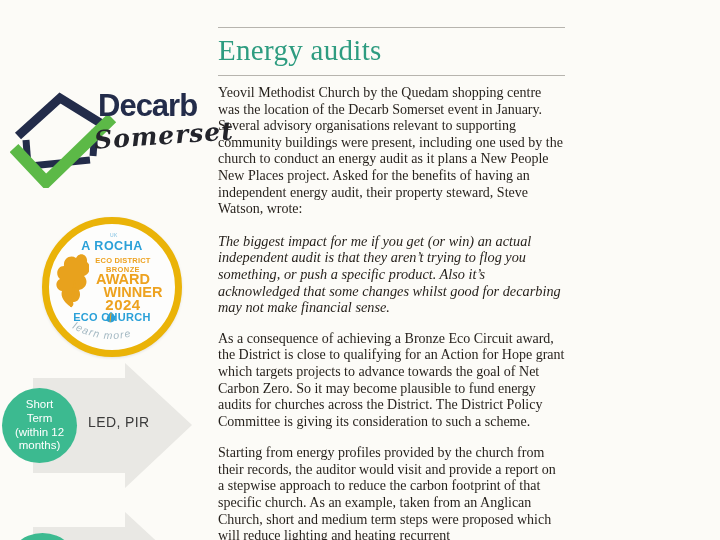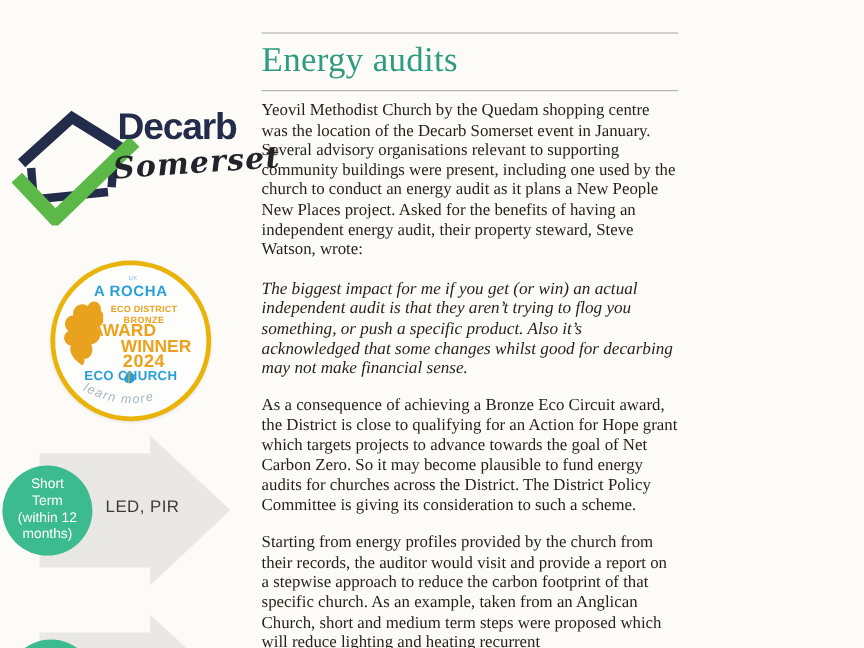--- a/index.html
+++ b/index.html
@@ -53,32 +53,32 @@
   }
   .logo-tagline{
     position:absolute;left:14px;top:73px;
     font-family:"Liberation Sans", sans-serif;
     font-size:15px;color:#2a3350;
   }
 
   
   .badge{
     position:absolute;left:42px;top:217px;width:126px;height:126px;
-    background:#fdfdfc;border:4px solid #eab308;border-radius:50%;
+    background:#fdfdfc;border:7px solid #eab308;border-radius:50%;
     box-shadow:0 1px 3px rgba(0,0,0,.10);
   }
   .badge div{font-family:"Liberation Sans", sans-serif;}
   .b-uk{position:absolute;top:8px;left:61px;font-size:5px;color:#7fc0e2;letter-spacing:.5px;}
   .b-org{position:absolute;top:15px;left:0;width:126px;text-align:center;
          font-size:12.5px;font-weight:800;color:#2aa0d8;letter-spacing:.5px;}
   .b-district{position:absolute;top:32px;left:30px;width:88px;text-align:center;
          font-size:7.5px;font-weight:700;color:#eda21f;letter-spacing:.2px;}
   .b-tier{position:absolute;top:40.5px;left:30px;width:88px;text-align:center;
          font-size:7.5px;font-weight:700;color:#eda21f;letter-spacing:.4px;}
-  .b-award1{position:absolute;top:47px;left:30px;width:88px;
+  .b-award1{position:absolute;top:47px;left:30px;width:88px;text-align:center;
          font-size:14.5px;font-weight:800;color:#eda21f;}
   .b-award2{position:absolute;top:59.5px;left:40px;width:88px;text-align:center;
          font-size:14.5px;font-weight:800;color:#eda21f;}
   .b-year{position:absolute;top:72px;left:30px;width:88px;text-align:center;
          font-size:15px;font-weight:700;color:#eda21f;letter-spacing:.5px;}
   .b-church{position:absolute;top:87px;left:0;width:126px;text-align:center;
          font-size:11px;font-weight:800;color:#2aa0d8;letter-spacing:.3px;}
   .b-leaf-icon{position:absolute;top:87px;left:56px;}
   .b-oakleaf{position:absolute;left:4px;top:27px;}
   .b-learnmore-svg{position:absolute;left:13px;top:98px;}

